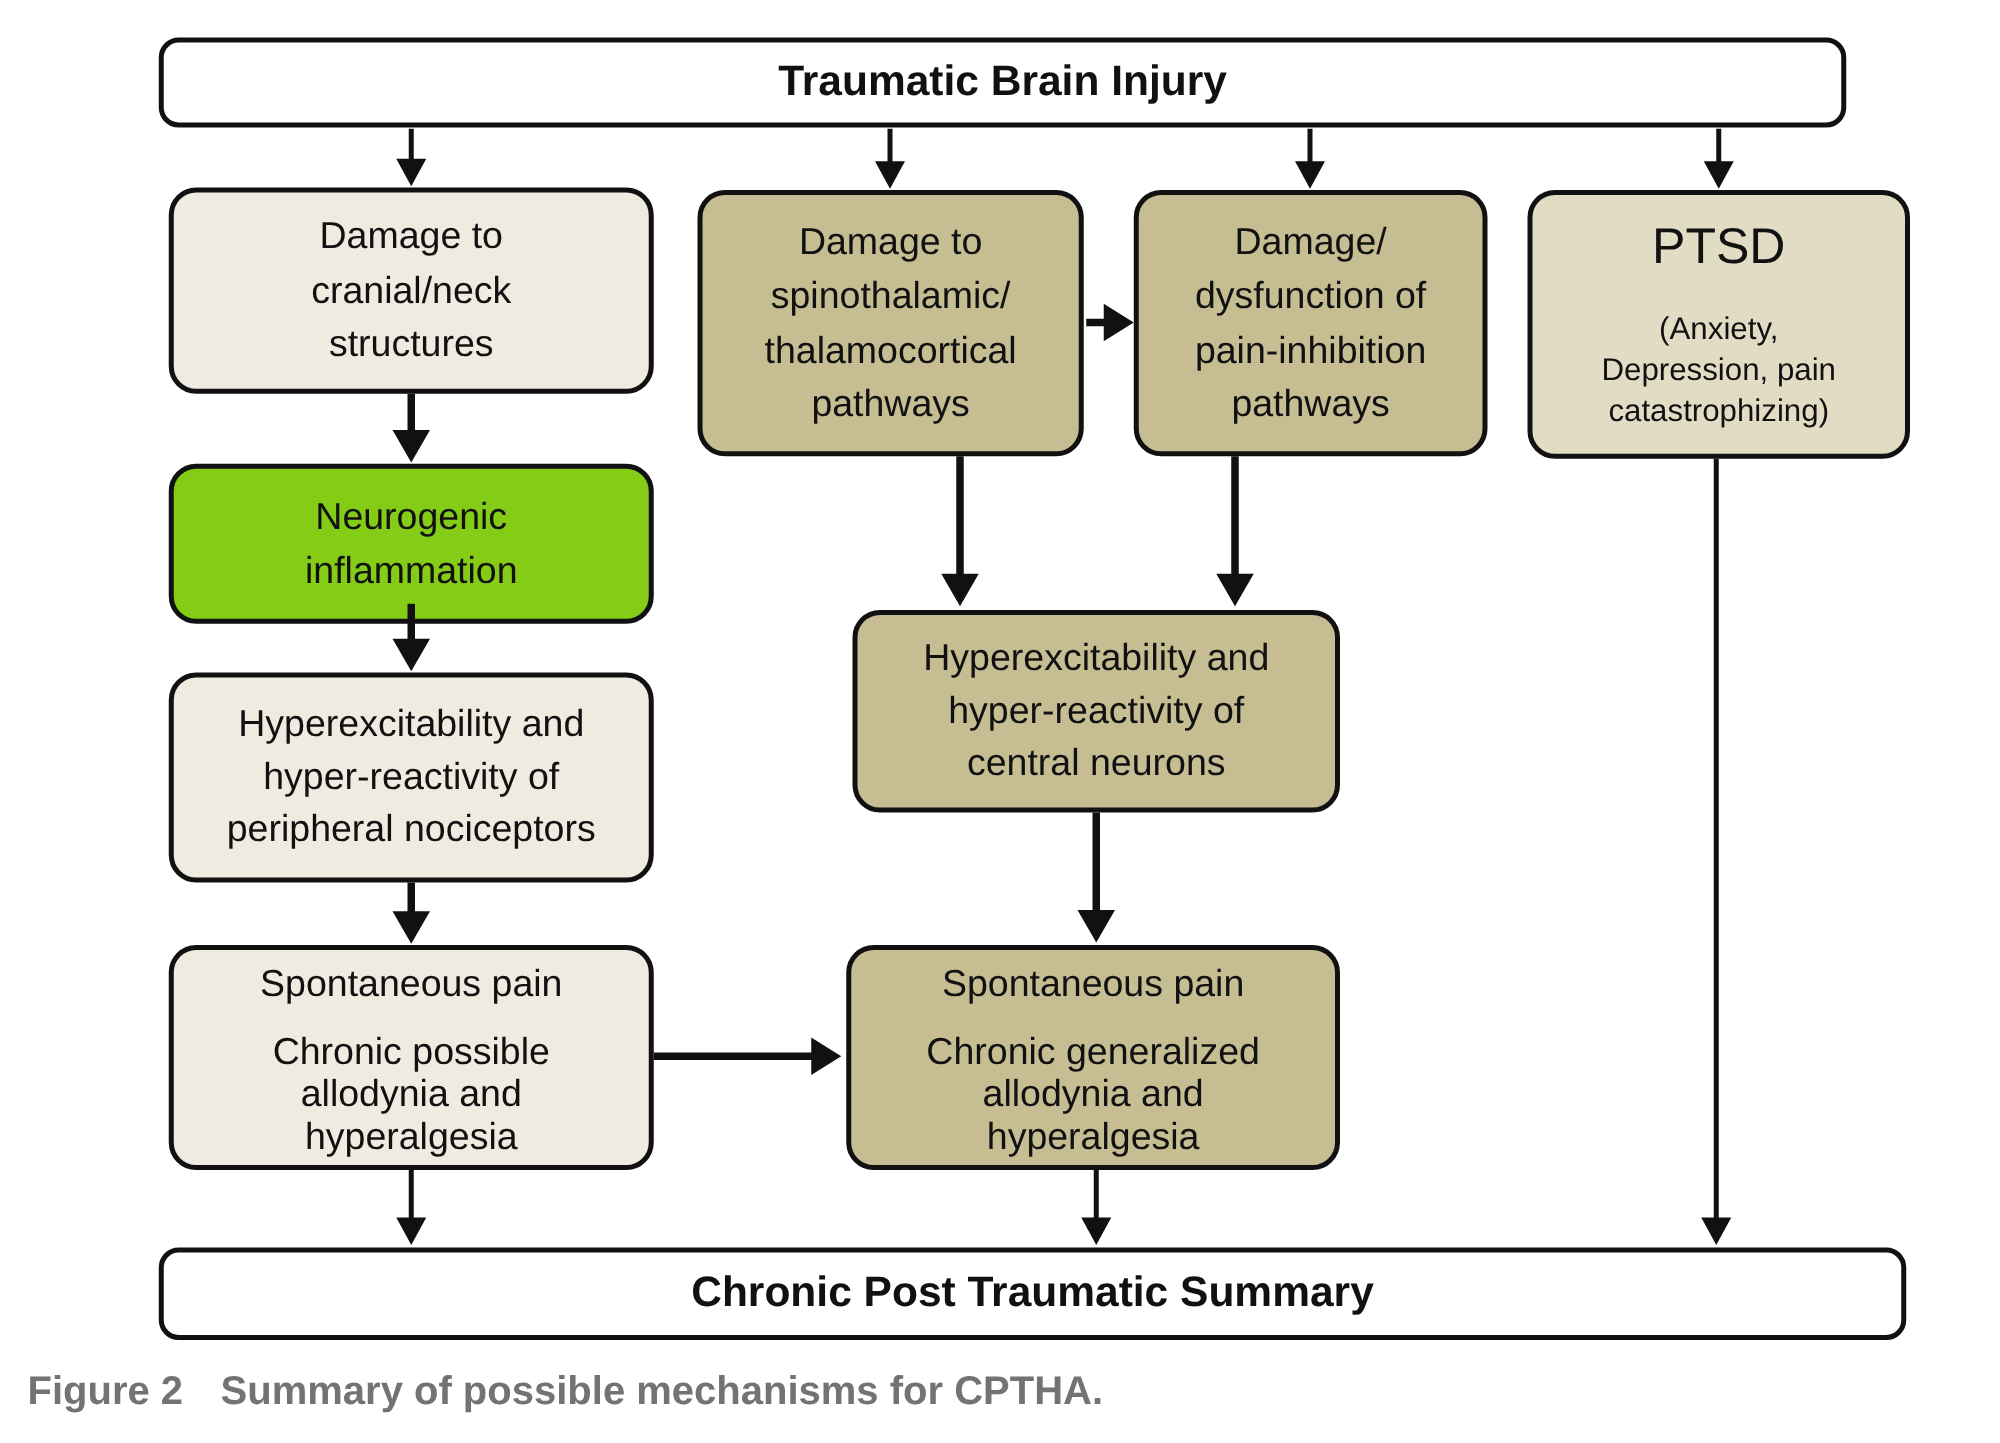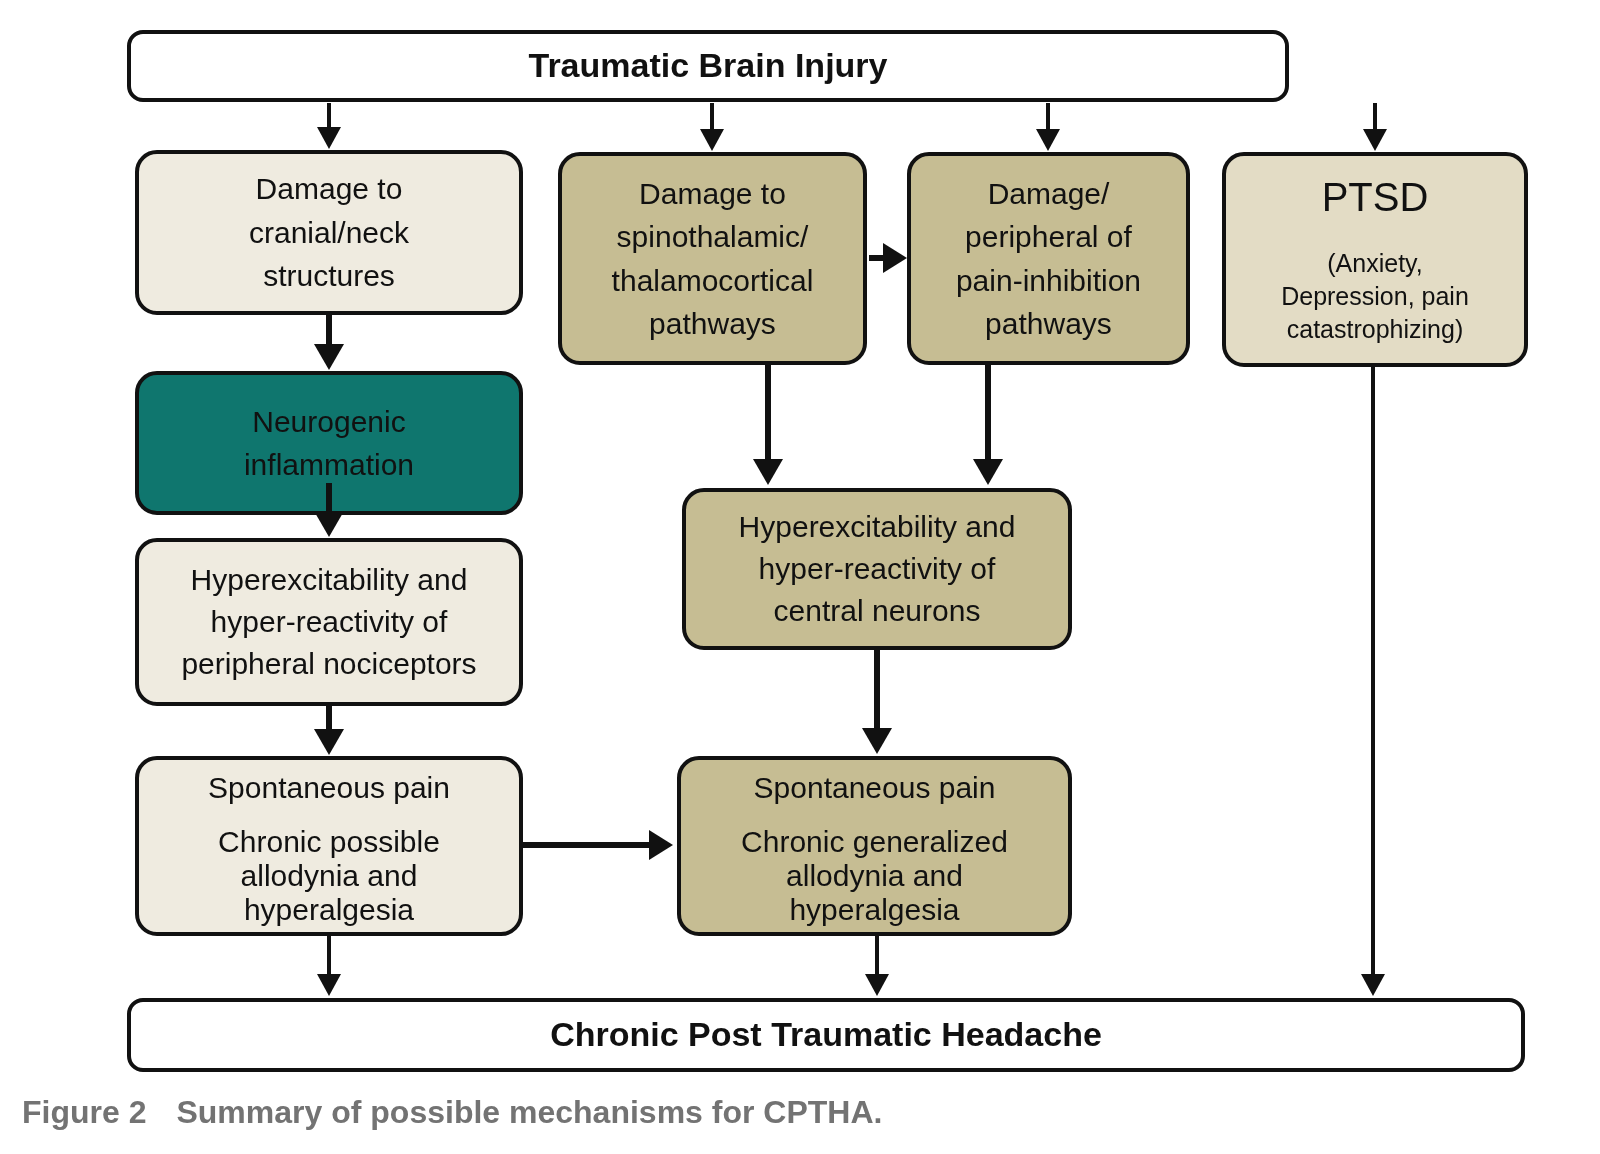--- a/index.html
+++ b/index.html
@@ -37,21 +37,21 @@
                    border-top:15px solid transparent; border-bottom:15px solid transparent; border-left:24px solid #111; }
 
   .caption { position:absolute; left:22px; top:1094px; font-weight:bold; font-size:32px; color:#737373; }
   .caption .cap-text { margin-left:30px; }
 </style>
 </head>
 <body>
 
 <div id="canvas">
 
-  <div class="node bigbox" style="left: 127px; top: 30px; width: 1162px; height: 72px; background: rgb(255, 255, 255);">
+  <div class="node bigbox" style="left: 127px; top: 30px; width: 1350px; height: 72px; background: rgb(255, 255, 255);">
     <span class="lbl">Traumatic Brain Injury</span>
   </div>
 
   <div class="varrow thin" style="left:314px; top:103px; height:46px;">
       <div class="vline"></div>
       <div class="vhead"></div>
     </div>
   <div class="varrow thin" style="left:697px; top:103px; height:48px;">
       <div class="vline"></div>
       <div class="vhead"></div>
@@ -68,21 +68,21 @@
   <div class="node" style="left: 135px; top: 150px; width: 388px; height: 165px; background: rgb(239, 235, 224);">
     <span class="lbl">Damage to
 cranial/neck
 structures</span>
   </div>
   <div class="varrow thick" style="left:314px; top:315px; height:55px;">
       <div class="vline"></div>
       <div class="vhead"></div>
     </div>
 
-  <div class="node" style="left: 135px; top: 371px; width: 388px; height: 144px; background: #0f766e;">
+  <div class="node" style="left: 135px; top: 371px; width: 388px; height: 128px; background: #84cc16;">
     <span class="lbl">Neurogenic
 inflammation</span>
   </div>
   <div class="varrow thick" style="left:314px; top:483px; height:54px;">
       <div class="vline"></div>
       <div class="vhead"></div>
     </div>
 
   <div class="node" style="left: 135px; top: 538px; width: 388px; height: 168px; line-height: 1.4; background: rgb(239, 235, 224);">
     <span class="lbl">Hyperexcitability and
@@ -117,21 +117,21 @@
 pathways</span>
   </div>
 
   <div class="harrow" style="left:869px; top:243px; width:38px;">
       <div class="hline"></div>
       <div class="hhead"></div>
     </div>
 
   <div class="node" style="left: 907px; top: 152px; width: 283px; height: 213px; background: rgb(198, 189, 147);">
     <span class="lbl">Damage/
-peripheral of
+dysfunction of
 pain-inhibition
 pathways</span>
   </div>
 
   <div class="varrow thick" style="left:753px; top:365px; height:120px;">
       <div class="vline"></div>
       <div class="vhead"></div>
     </div>
   <div class="varrow thick" style="left:973px; top:365px; height:120px;">
       <div class="vline"></div>
@@ -164,20 +164,20 @@
     <span class="node-body ptsd-body" style="font-size:25px;">(Anxiety,
 Depression, pain
 catastrophizing)</span>
   </div>
   <div class="varrow thin" style="left:1358px; top:367px; height:629px;">
       <div class="vline"></div>
       <div class="vhead"></div>
     </div>
 
   <div class="node bigbox" style="left: 127px; top: 998px; width: 1398px; height: 74px; background: rgb(255, 255, 255);">
-    <span class="lbl">Chronic Post Traumatic Headache</span>
+    <span class="lbl">Chronic Post Traumatic Summary</span>
   </div>
 
   <div class="caption">
     <span class="cap-label">Figure 2</span><span class="cap-text">Summary of possible mechanisms for CPTHA.</span>
   </div>
 
 </div>
 
 </body></html>

